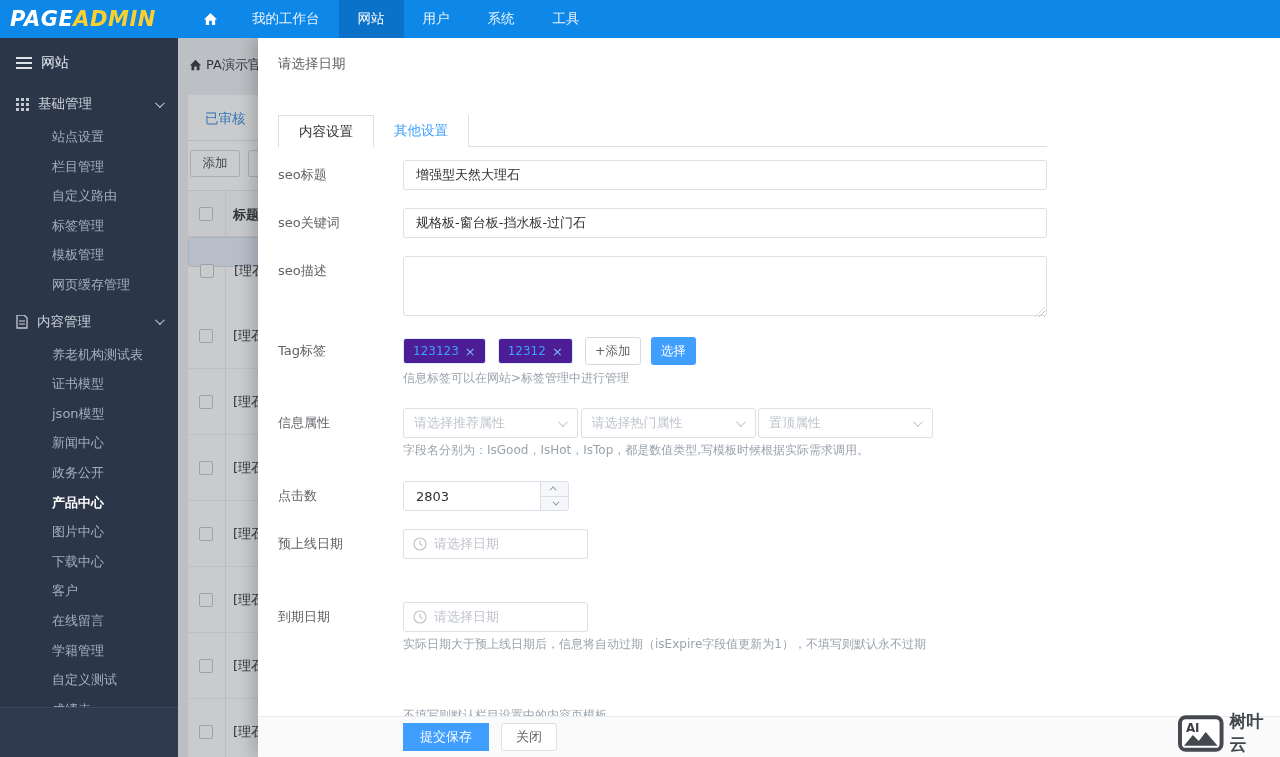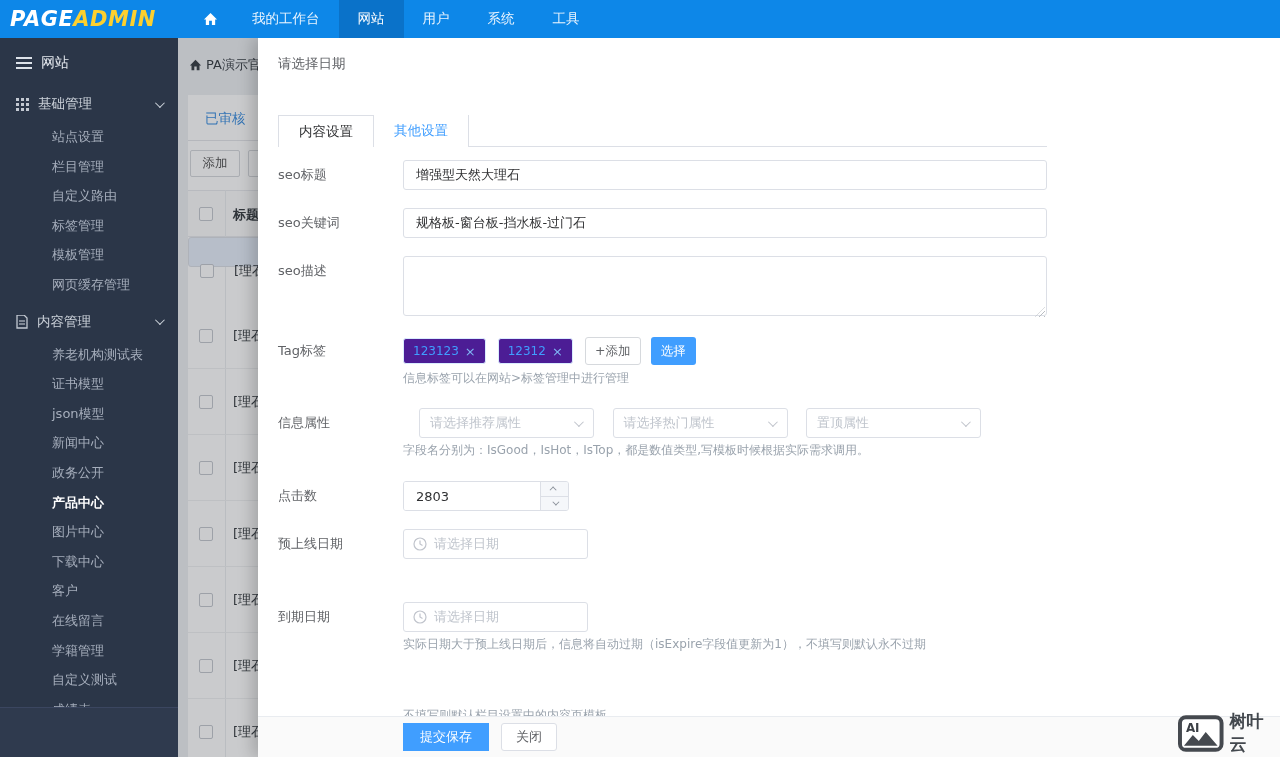--- a/index.html
+++ b/index.html
@@ -265,21 +265,21 @@
         </span>
       <span class="chip">
           <span>12312</span>
           <span class="x">×</span>
         </span>
       <div class="btn-add">+添加</div>
       <div class="btn-blue-sm">选择</div>
     </div>
     <div class="hint" style="top:332px;">信息标签可以在网站&gt;标签管理中进行管理</div>
 
-    <div class="frow" style="top:370px;gap:16px;">
+    <div class="frow" style="top:370px;">
       <div class="flabel" style="line-height:30px;">信息属性</div>
       <div class="sel">
           <span>请选择推荐属性</span>
           <span class="chev"></span>
         </div>
       <div class="sel">
           <span>请选择热门属性</span>
           <span class="chev"></span>
         </div>
       <div class="sel">

